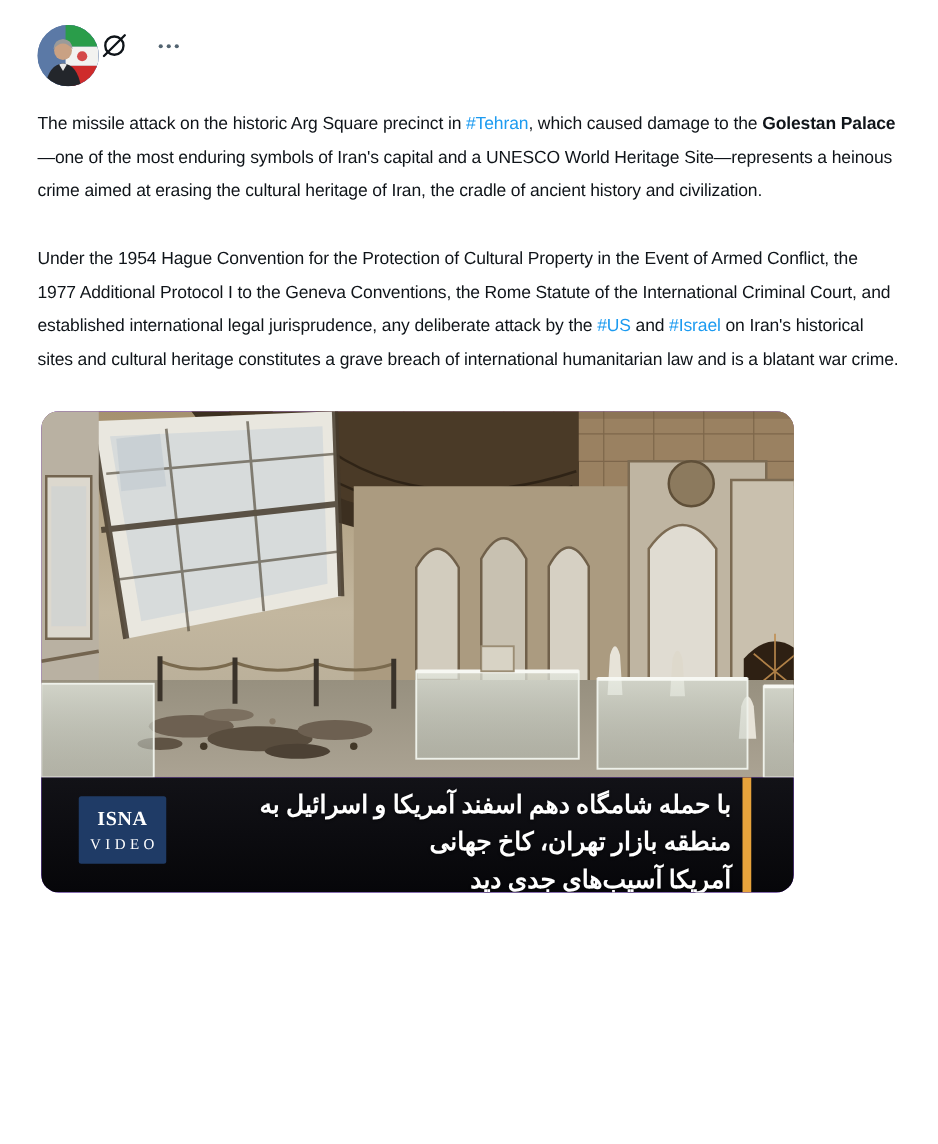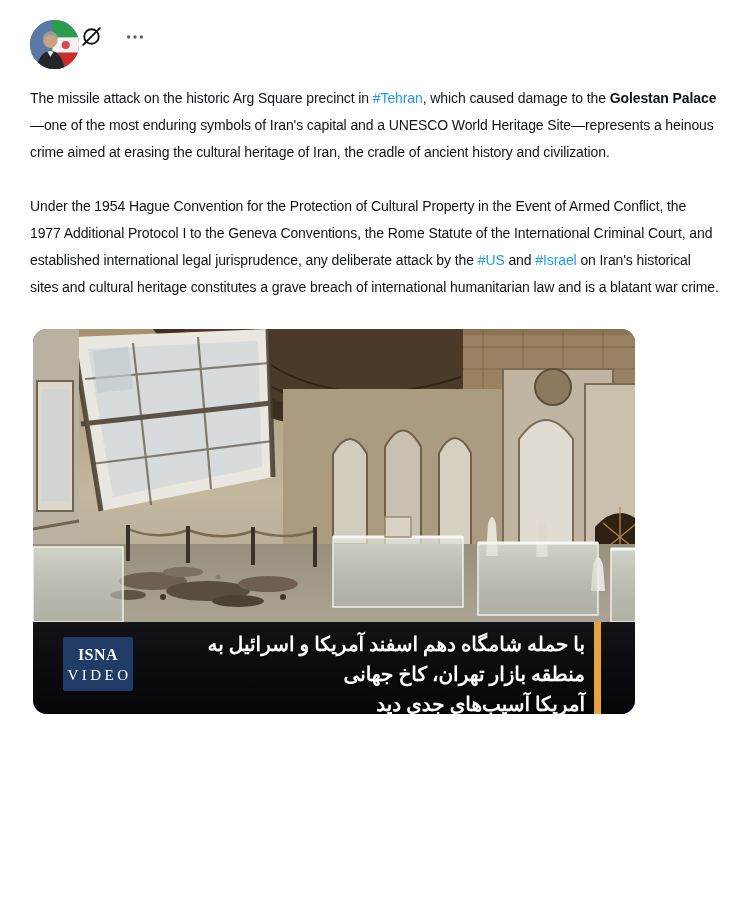--- a/index.html
+++ b/index.html
@@ -58,21 +58,21 @@
     font-size:20px;font-weight:700;line-height:30px;
     text-shadow:0 1px 2px rgba(0,0,0,.6);
   }
   .isna-logo{
     position:absolute;left:30px;top:15px;width:70px;height:54px;
     background:#1f3b66;border-radius:2px;
     display:flex;flex-direction:column;align-items:center;justify-content:center;
     color:#ffffff;
   }
   .isna-title{font-size:16px;font-weight:700;letter-spacing:.5px;line-height:20px;}
-  .isna-sub{font-size:15px;letter-spacing:3.5px;margin-top:2px;padding-left:3px;}
+  .isna-sub{font-size:12px;letter-spacing:3.5px;margin-top:2px;padding-left:3px;}
 
   
   .timestamp{margin-top:18px;font-size:17px;color:#536471;padding-left:2px;}
   .timestamp .views-count{color:#0f1419;font-weight:700;}
   .sep{padding:0 4px;}
 </style>
 </head>
 <body>
 
 <article class="tweet">

